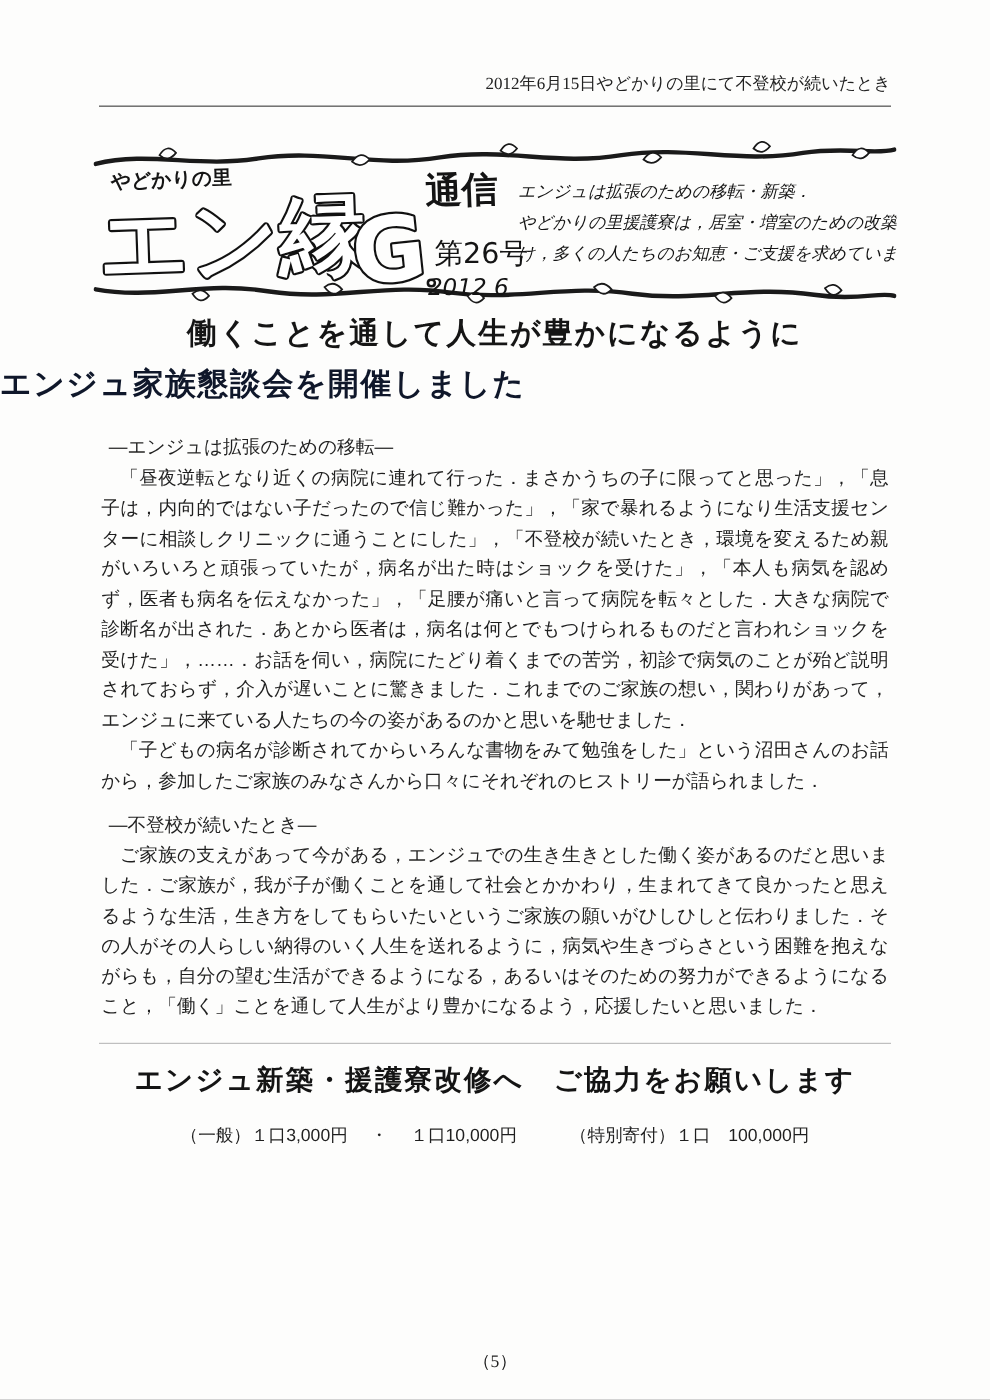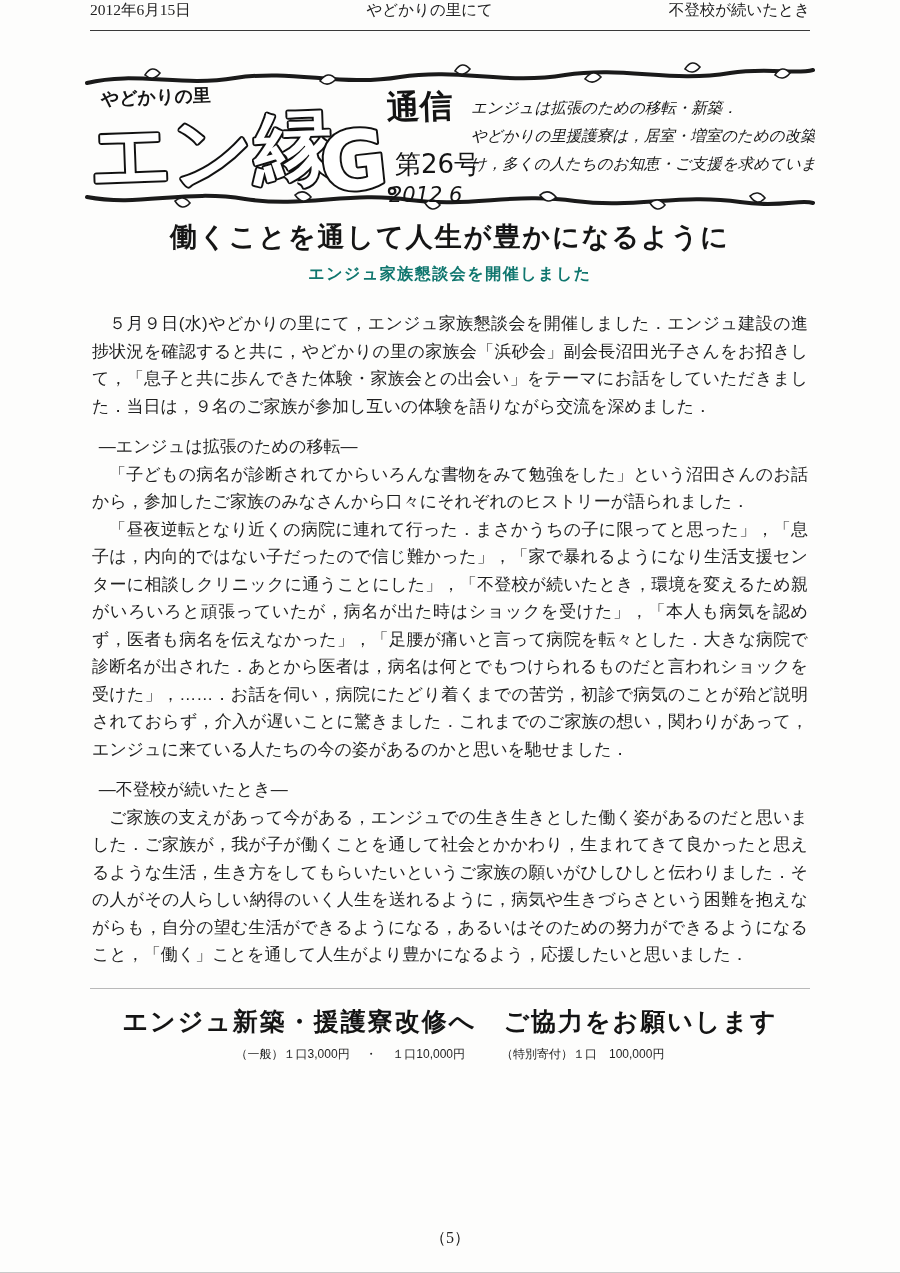--- a/index.html
+++ b/index.html
@@ -3,56 +3,56 @@
 <meta charset="utf-8">
 <style>
   html,body{margin:0;padding:0;background:#e8e8e8;}
   .page{
     position:relative;width:900px;height:1273px;margin:0 auto;
     background:#fdfdfc;color:#1c1c1c;overflow:hidden;
     font-family:"Liberation Sans","DejaVu Sans",sans-serif;
   }
   
   .hdr{
-    display:flex;justify-content:space-between;align-items:baseline;
-    margin:0 90px;padding-bottom:9px;
+    display:flex;justify-content:flex-end;align-items:baseline;
+    margin:0 90px;padding-top:66px;padding-bottom:9px;
     border-bottom:1.5px solid #3a3a3a;
     font-family:"Liberation Serif","DejaVu Serif",serif;
     font-size:15.5px;color:#222;
   }
   
   .banner{margin:30px 85px 0;height:152px;position:relative;}
   .banner svg{display:block;}
   .ink{stroke:#1a1a1a;fill:none;stroke-linecap:round;}
   .leaf{fill:#fff;stroke:#1a1a1a;stroke-width:1.6;}
   .hand{font-family:"DejaVu Sans",sans-serif;fill:#141414;}
   .logo-outline{fill:#ffffff;stroke:#111;paint-order:stroke;stroke-linejoin:round;}
   
   .art-title{
     text-align:center;margin-top:6px;font-size:27px;letter-spacing:2px;
     font-weight:600;color:#151515;
   }
   .art-sub{
-    text-align:center;margin-top:9px;font-size:16px;letter-spacing:1.5px;
-    font-weight:600;color:#0f766e;
+    text-align:left;margin-top:9px;font-size:28px;letter-spacing:1.5px;
+    font-weight:600;color:#0f172a;
   }
   .art{
     margin:25px 92px 0;font-size:17px;line-height:27.5px;
     text-align:justify;color:#1f1f1f;
   }
   .art p{margin:0;text-indent:1em;}
   .art .sec-h{margin:13px 0 0;font-weight:500;text-indent:0.4em;}
   .attribution{float:right;}
   
   .rule{margin:19px 90px 0;border:none;border-top:1px solid #b9b9b9;height:0;}
   .don-title{
     text-align:center;margin-top:16px;font-size:25px;font-weight:700;
     letter-spacing:2px;color:#141414;
   }
-  .don-amounts{text-align:center;margin-top:8px;font-size:12px;color:#1f1f1f;}
+  .don-amounts{text-align:center;margin-top:24px;font-size:16px;color:#1f1f1f;}
   .don-intro{margin:14px 92px 0;font-size:16.5px;line-height:26px;text-align:justify;}
   
   .footer{
     position:absolute;left:0;right:0;bottom:24px;text-align:center;
     font-family:"Liberation Serif","DejaVu Serif",serif;font-size:16px;color:#222;
   }
   .bottom-edge{position:absolute;left:0;right:0;bottom:0;border-top:1.5px solid #c9c9c9;}
 </style>
 </head>
 <body>
@@ -101,24 +101,23 @@
         <text class="hand" x="386" y="80" font-size="15.5" font-style="italic">やどかりの里援護寮は，居室・増室のための改築に向</text>
         <text class="hand" x="386" y="108" font-size="15.5" font-style="italic">け，多くの人たちのお知恵・ご支援を求めています．</text>
       </g>
     </svg>
   </div>
 
   <div class="art-title">働くことを通して人生が豊かになるように</div>
   <div class="art-sub">エンジュ家族懇談会を開催しました</div>
 
   <div class="art">
-    <p>５月９日(水)やどかりの里にて，エンジュ家族懇談会を開催しました．エンジュ建設の進捗状況を確認すると共に，やどかりの里の家族会「浜砂会」副会長沼田光子さんをお招きして，「息子と共に歩んできた体験・家族会との出会い」をテーマにお話をしていただきました．当日は，９名のご家族が参加し互いの体験を語りながら交流を深めました．</p>
     <p class="sec-h">—エンジュは拡張のための移転—</p>
+    <p>「昼夜逆転となり近くの病院に連れて行った．まさかうちの子に限ってと思った」，「息子は，内向的ではない子だったので信じ難かった」，「家で暴れるようになり生活支援センターに相談しクリニックに通うことにした」，「不登校が続いたとき，環境を変えるため親がいろいろと頑張っていたが，病名が出た時はショックを受けた」，「本人も病気を認めず，医者も病名を伝えなかった」，「足腰が痛いと言って病院を転々とした．大きな病院で診断名が出された．あとから医者は，病名は何とでもつけられるものだと言われショックを受けた」，……．お話を伺い，病院にたどり着くまでの苦労，初診で病気のことが殆ど説明されておらず，介入が遅いことに驚きました．これまでのご家族の想い，関わりがあって，エンジュに来ている人たちの今の姿があるのかと思いを馳せました．</p>
     <p>「子どもの病名が診断されてからいろんな書物をみて勉強をした」という沼田さんのお話から，参加したご家族のみなさんから口々にそれぞれのヒストリーが語られました．</p>
-    <p>「昼夜逆転となり近くの病院に連れて行った．まさかうちの子に限ってと思った」，「息子は，内向的ではない子だったので信じ難かった」，「家で暴れるようになり生活支援センターに相談しクリニックに通うことにした」，「不登校が続いたとき，環境を変えるため親がいろいろと頑張っていたが，病名が出た時はショックを受けた」，「本人も病気を認めず，医者も病名を伝えなかった」，「足腰が痛いと言って病院を転々とした．大きな病院で診断名が出された．あとから医者は，病名は何とでもつけられるものだと言われショックを受けた」，……．お話を伺い，病院にたどり着くまでの苦労，初診で病気のことが殆ど説明されておらず，介入が遅いことに驚きました．これまでのご家族の想い，関わりがあって，エンジュに来ている人たちの今の姿があるのかと思いを馳せました．</p>
     <p class="sec-h">—不登校が続いたとき—</p>
     <p>ご家族の支えがあって今がある，エンジュでの生き生きとした働く姿があるのだと思いました．ご家族が，我が子が働くことを通して社会とかかわり，生まれてきて良かったと思えるような生活，生き方をしてもらいたいというご家族の願いがひしひしと伝わりました．その人がその人らしい納得のいく人生を送れるように，病気や生きづらさという困難を抱えながらも，自分の望む生活ができるようになる，あるいはそのための努力ができるようになること，「働く」ことを通して人生がより豊かになるよう，応援したいと思いました．</p>
   </div>
 
   <hr class="rule">
 
   <div class="don-title">エンジュ新築・援護寮改修へ　ご協力をお願いします</div>
   <div class="don-amounts">（一般）１口3,000円　 ・ 　１口10,000円　　　（特別寄付）１口　100,000円</div>
 
   <div class="footer">（5）</div>

